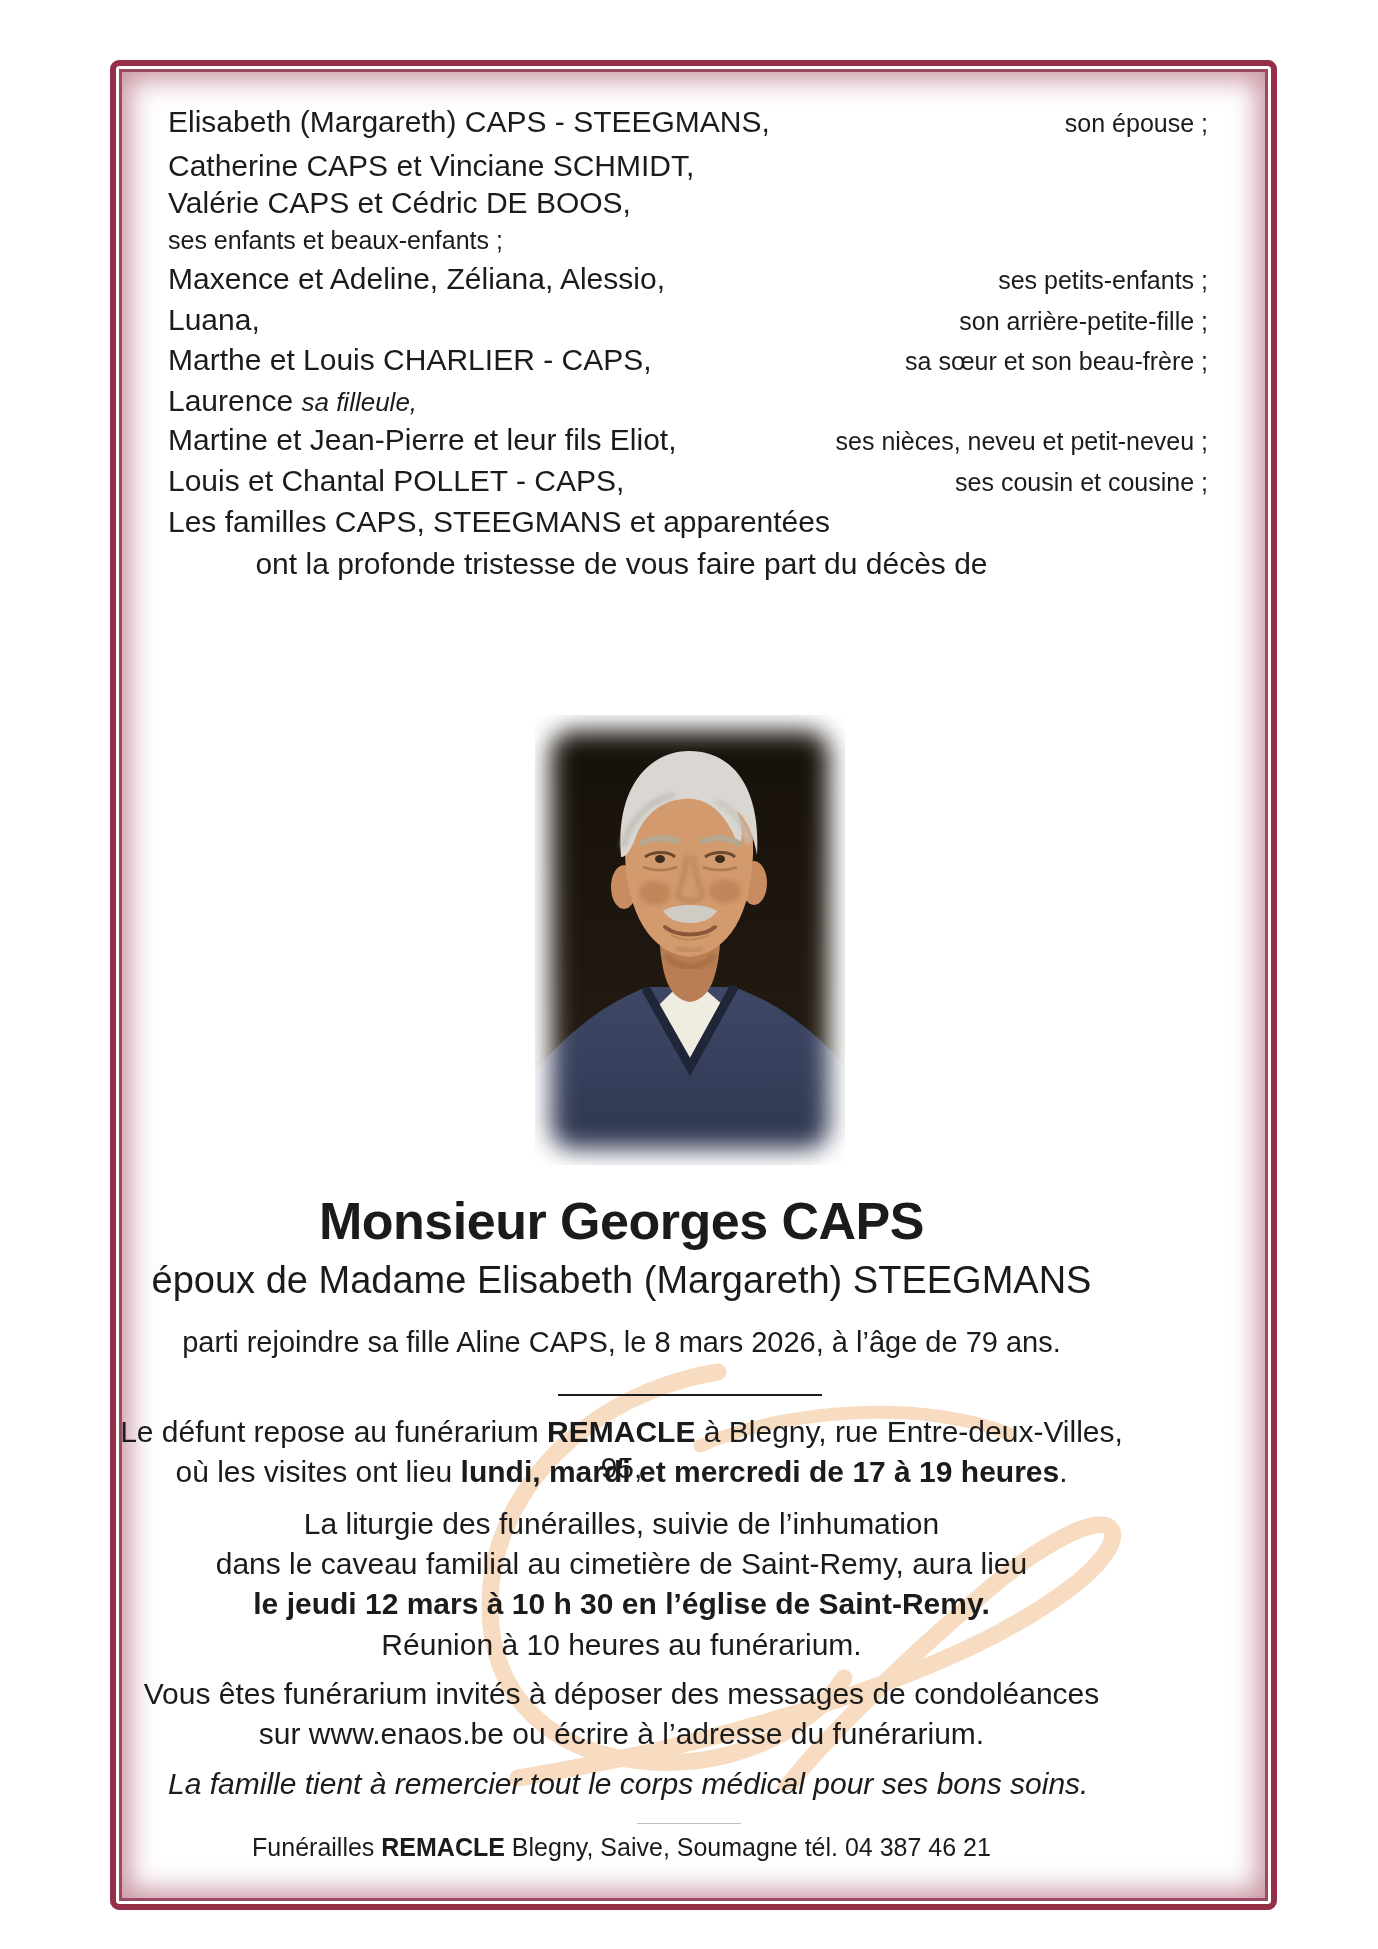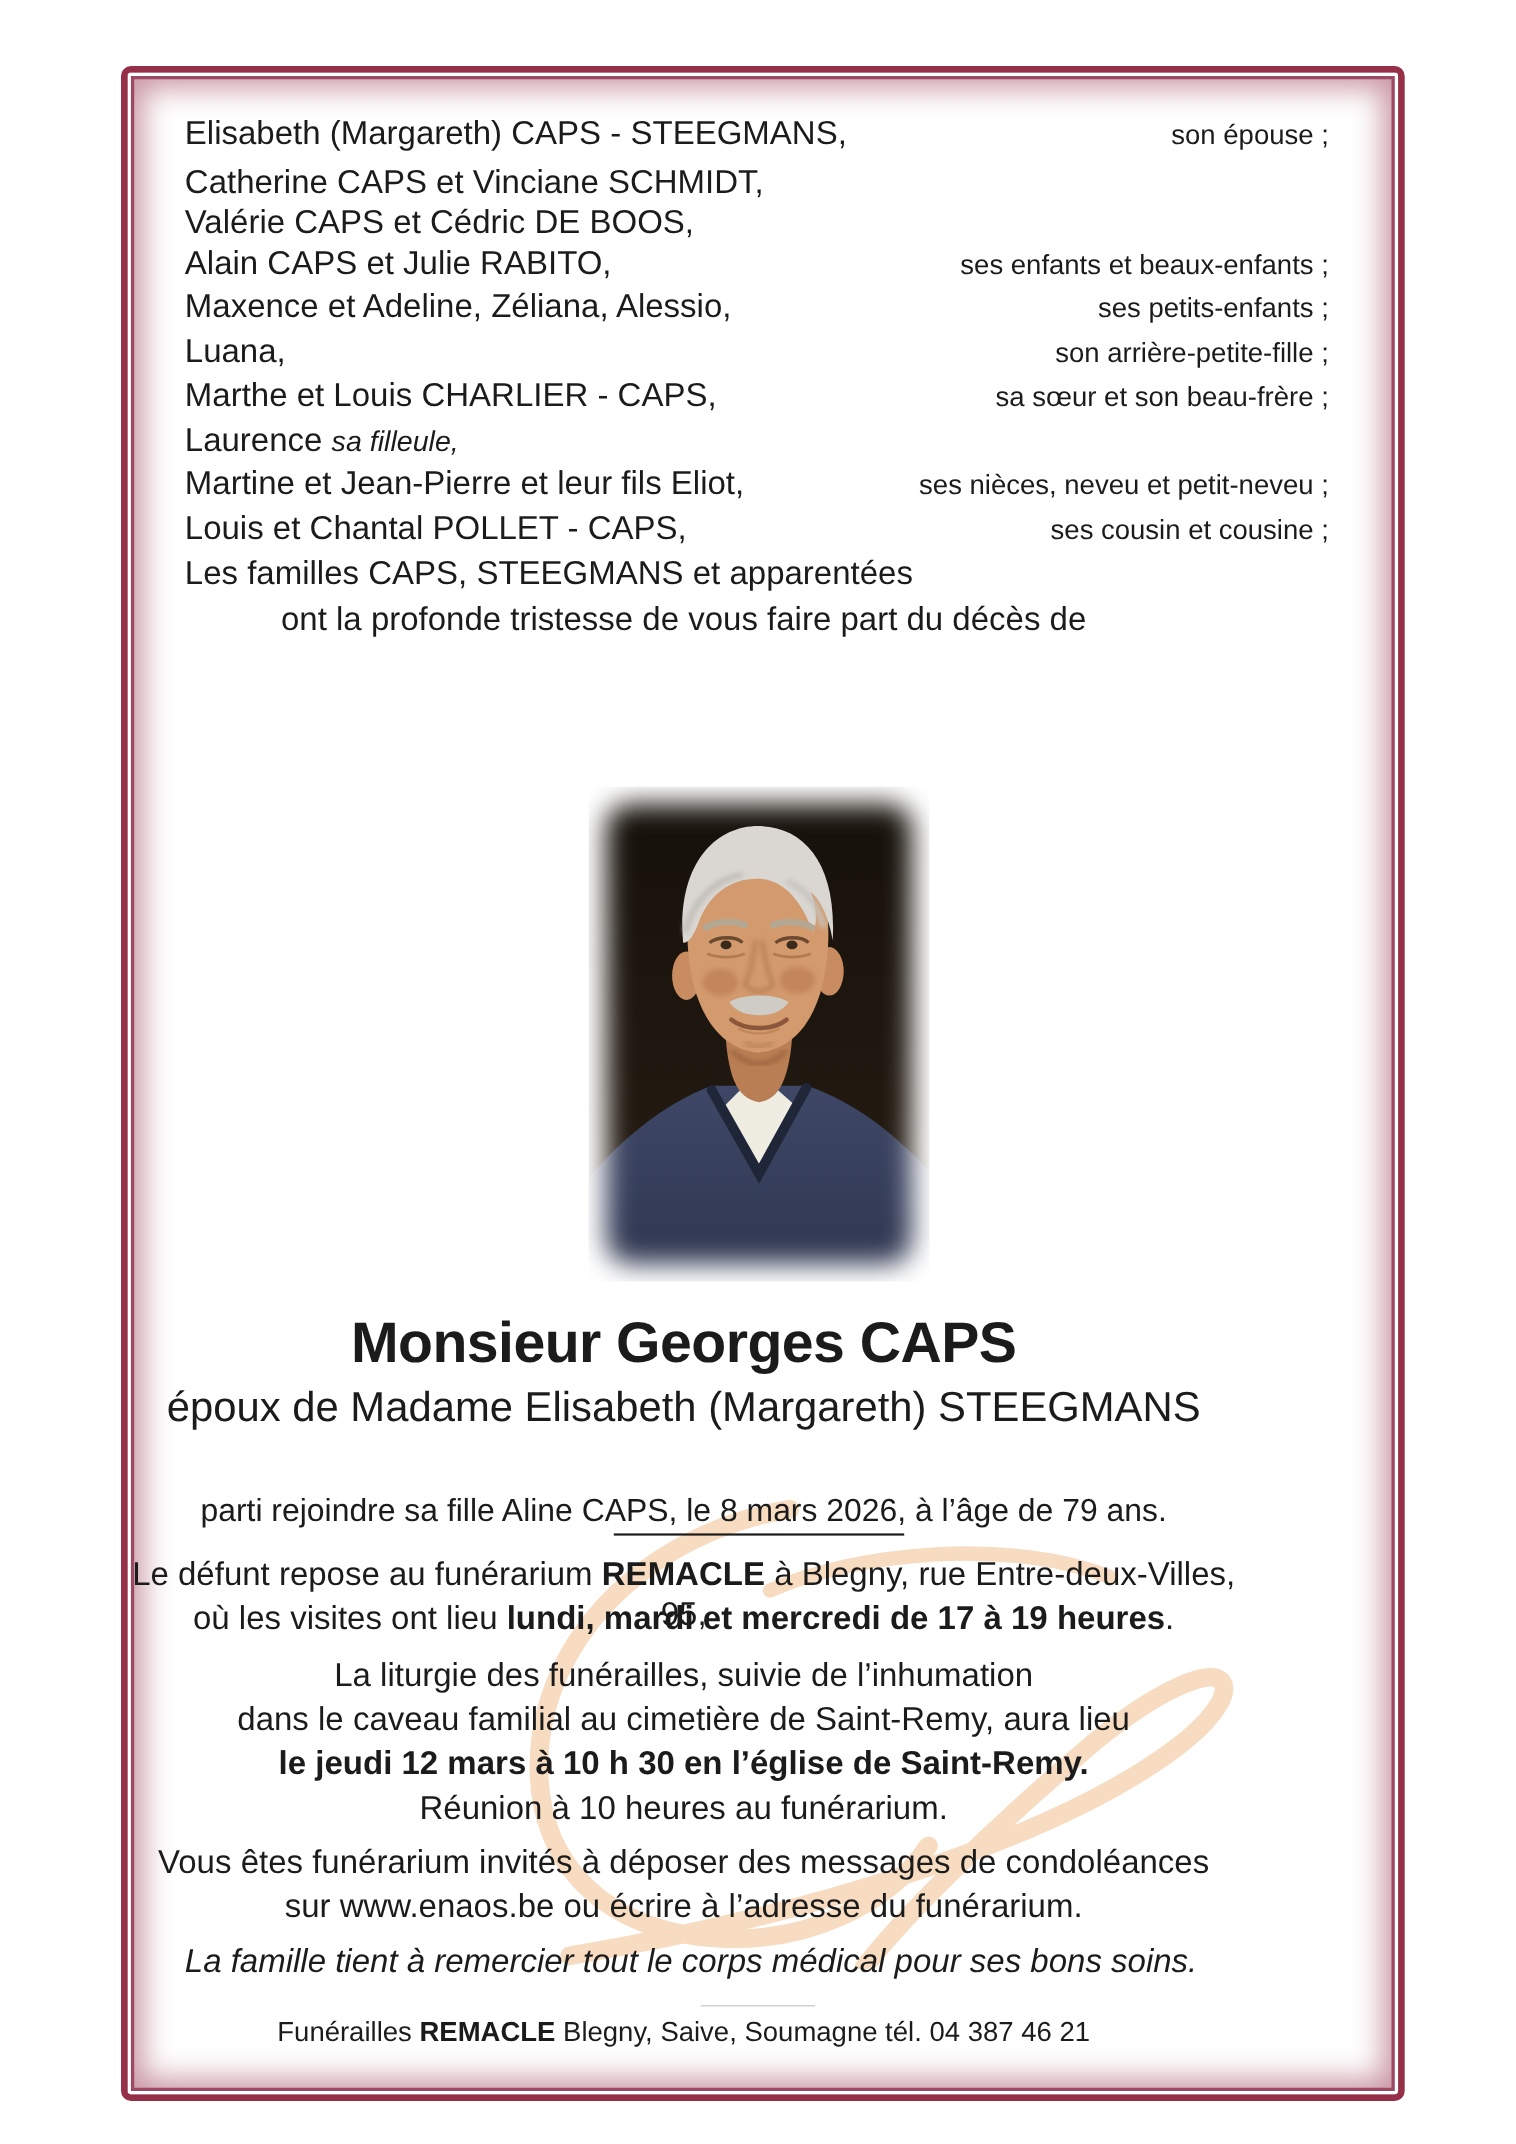--- a/index.html
+++ b/index.html
@@ -24,21 +24,21 @@
     position:absolute;left:168px;width:1040px;
     display:flex;justify-content:space-between;align-items:baseline;gap:27px;
   }
   .name{font-size:30px;line-height:36px;white-space:nowrap;}
   .name-italic{font-size:26px;font-style:italic;}
   .rel{font-size:25px;line-height:36px;white-space:nowrap;}
   .body-line{font-size:30px;line-height:36px;}
   .bold{font-weight:700;text-align:center;}
   .title{font-size:52px;font-weight:700;line-height:56px;letter-spacing:-0.5px;}
   .subtitle{font-size:38px;line-height:44px;}
-  .small-line{font-size:29px;line-height:34px;margin-top:32px;}
+  .small-line{font-size:29px;line-height:34px;}
   .sep{position:absolute;height:2px;background:#1c1c1c;}
   .sep-footer{position:absolute;height:1px;background:#c0c0c0;}
   .thanks{font-size:30px;font-style:italic;line-height:36px;}
   .footer-line{font-size:25px;line-height:30px;}
   .watermark{position:absolute;left:400px;top:1350px;width:780px;height:440px;pointer-events:none;}
   .photo{position:absolute;left:535px;top:715px;width:310px;height:450px;}
 </style>
 </head>
 <body>
 
@@ -58,21 +58,20 @@
 </div>
 <div class="row" style="top:148px">
   <span class="name">Catherine CAPS et Vinciane SCHMIDT,</span>
   <span class="rel"></span>
 </div>
 <div class="row" style="top:185px">
   <span class="name">Valérie CAPS et Cédric DE BOOS,</span>
   <span class="rel"></span>
 </div>
 <div class="row" style="top:222px">
-  <span class="name">Alain CAPS et Julie RABITO,</span>
   <span class="rel">ses enfants et beaux-enfants ;</span>
 </div>
 <div class="row" style="top:261px">
   <span class="name">Maxence et Adeline, Zéliana, Alessio,</span>
   <span class="rel">ses petits-enfants ;</span>
 </div>
 <div class="row" style="top:302px">
   <span class="name">Luana,</span>
   <span class="rel">son arrière-petite-fille ;</span>
 </div>

